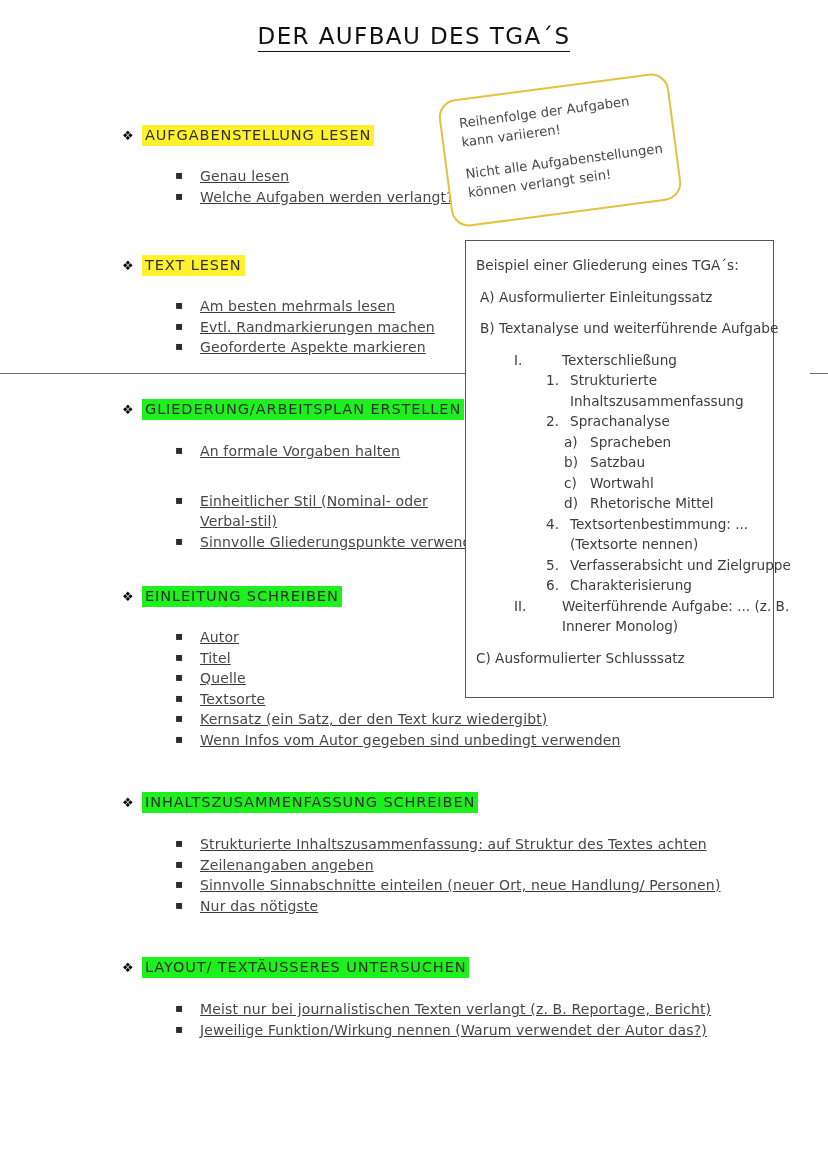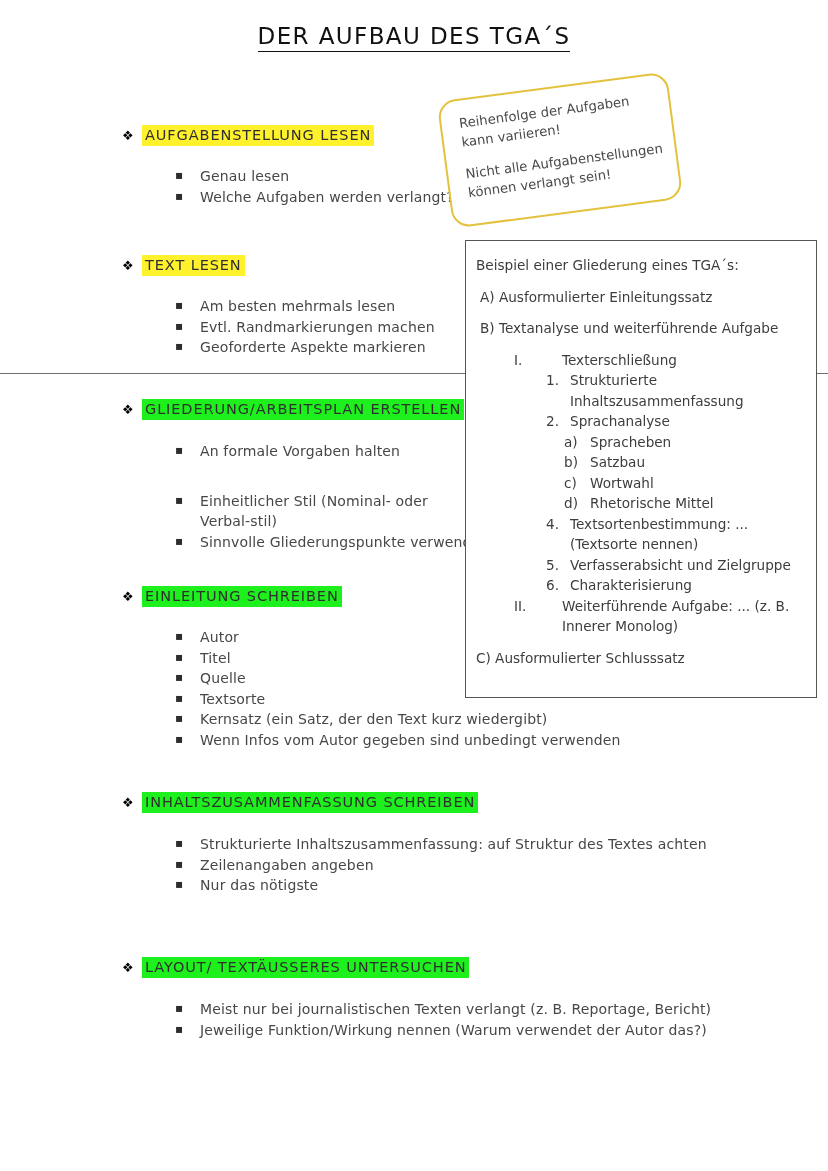--- a/index.html
+++ b/index.html
@@ -78,20 +78,21 @@
   .hl-yellow { background: #fff22d; }
   .hl-green  { background: #1ef01e; }
 
   .bullets {
     margin: 0;
     padding: 0;
     list-style: none;
     position: absolute;
     left: 53px;
     white-space: nowrap;
+    text-decoration: underline;
   }
   .bullets li {
     position: relative;
     padding-left: 25px;
     font-size: 14px;
     line-height: 20.5px;
     color: #474747;
     letter-spacing: 0.15px;
   }
   .bullets li::before {
@@ -102,21 +103,21 @@
     color: #2d2d2d;
     font-size: 12px;
   }
   .bullets li.wrap { white-space: normal; width: 265px; line-height: 20.5px; margin-top: 29px; }
 
   
   #example-box {
     position: absolute;
     left: 465px;
     top: 240px;
-    width: 352px;
+    width: 309px;
     height: 458px;
     border: 1.3px solid #555555;
     background: #ffffff;
     box-sizing: border-box;
     padding: 14px 10px 0 10px;
     font-size: 13.6px;
     color: #3d3d3d;
     line-height: 20.5px;
   }
   #example-box .ex-line { margin: 0 0 0 0; white-space: nowrap; }
@@ -218,20 +219,21 @@
     </ul>
   </div>
 
   <div class="section" style="top:792px;">
     <div class="sec-head">
       <span class="dia">❖</span><span class="hl hl-green">INHALTSZUSAMMENFASSUNG SCHREIBEN</span>
     </div>
     <ul class="bullets" style="top:42px;">
       <li>Strukturierte Inhaltszusammenfassung: auf Struktur des Textes achten</li>
       <li>Zeilenangaben angeben</li>
+      <li>Sinnvolle Sinnabschnitte einteilen (neuer Ort, neue Handlung/ Personen)</li>
       <li>Nur das nötigste</li>
     </ul>
   </div>
 
   <div class="section" style="top:957px;">
     <div class="sec-head">
       <span class="dia">❖</span><span class="hl hl-green">LAYOUT/ TEXTÄUSSERES UNTERSUCHEN</span>
     </div>
     <ul class="bullets" style="top:42px;">
       <li>Meist nur bei journalistischen Texten verlangt (z. B. Reportage, Bericht)</li>

